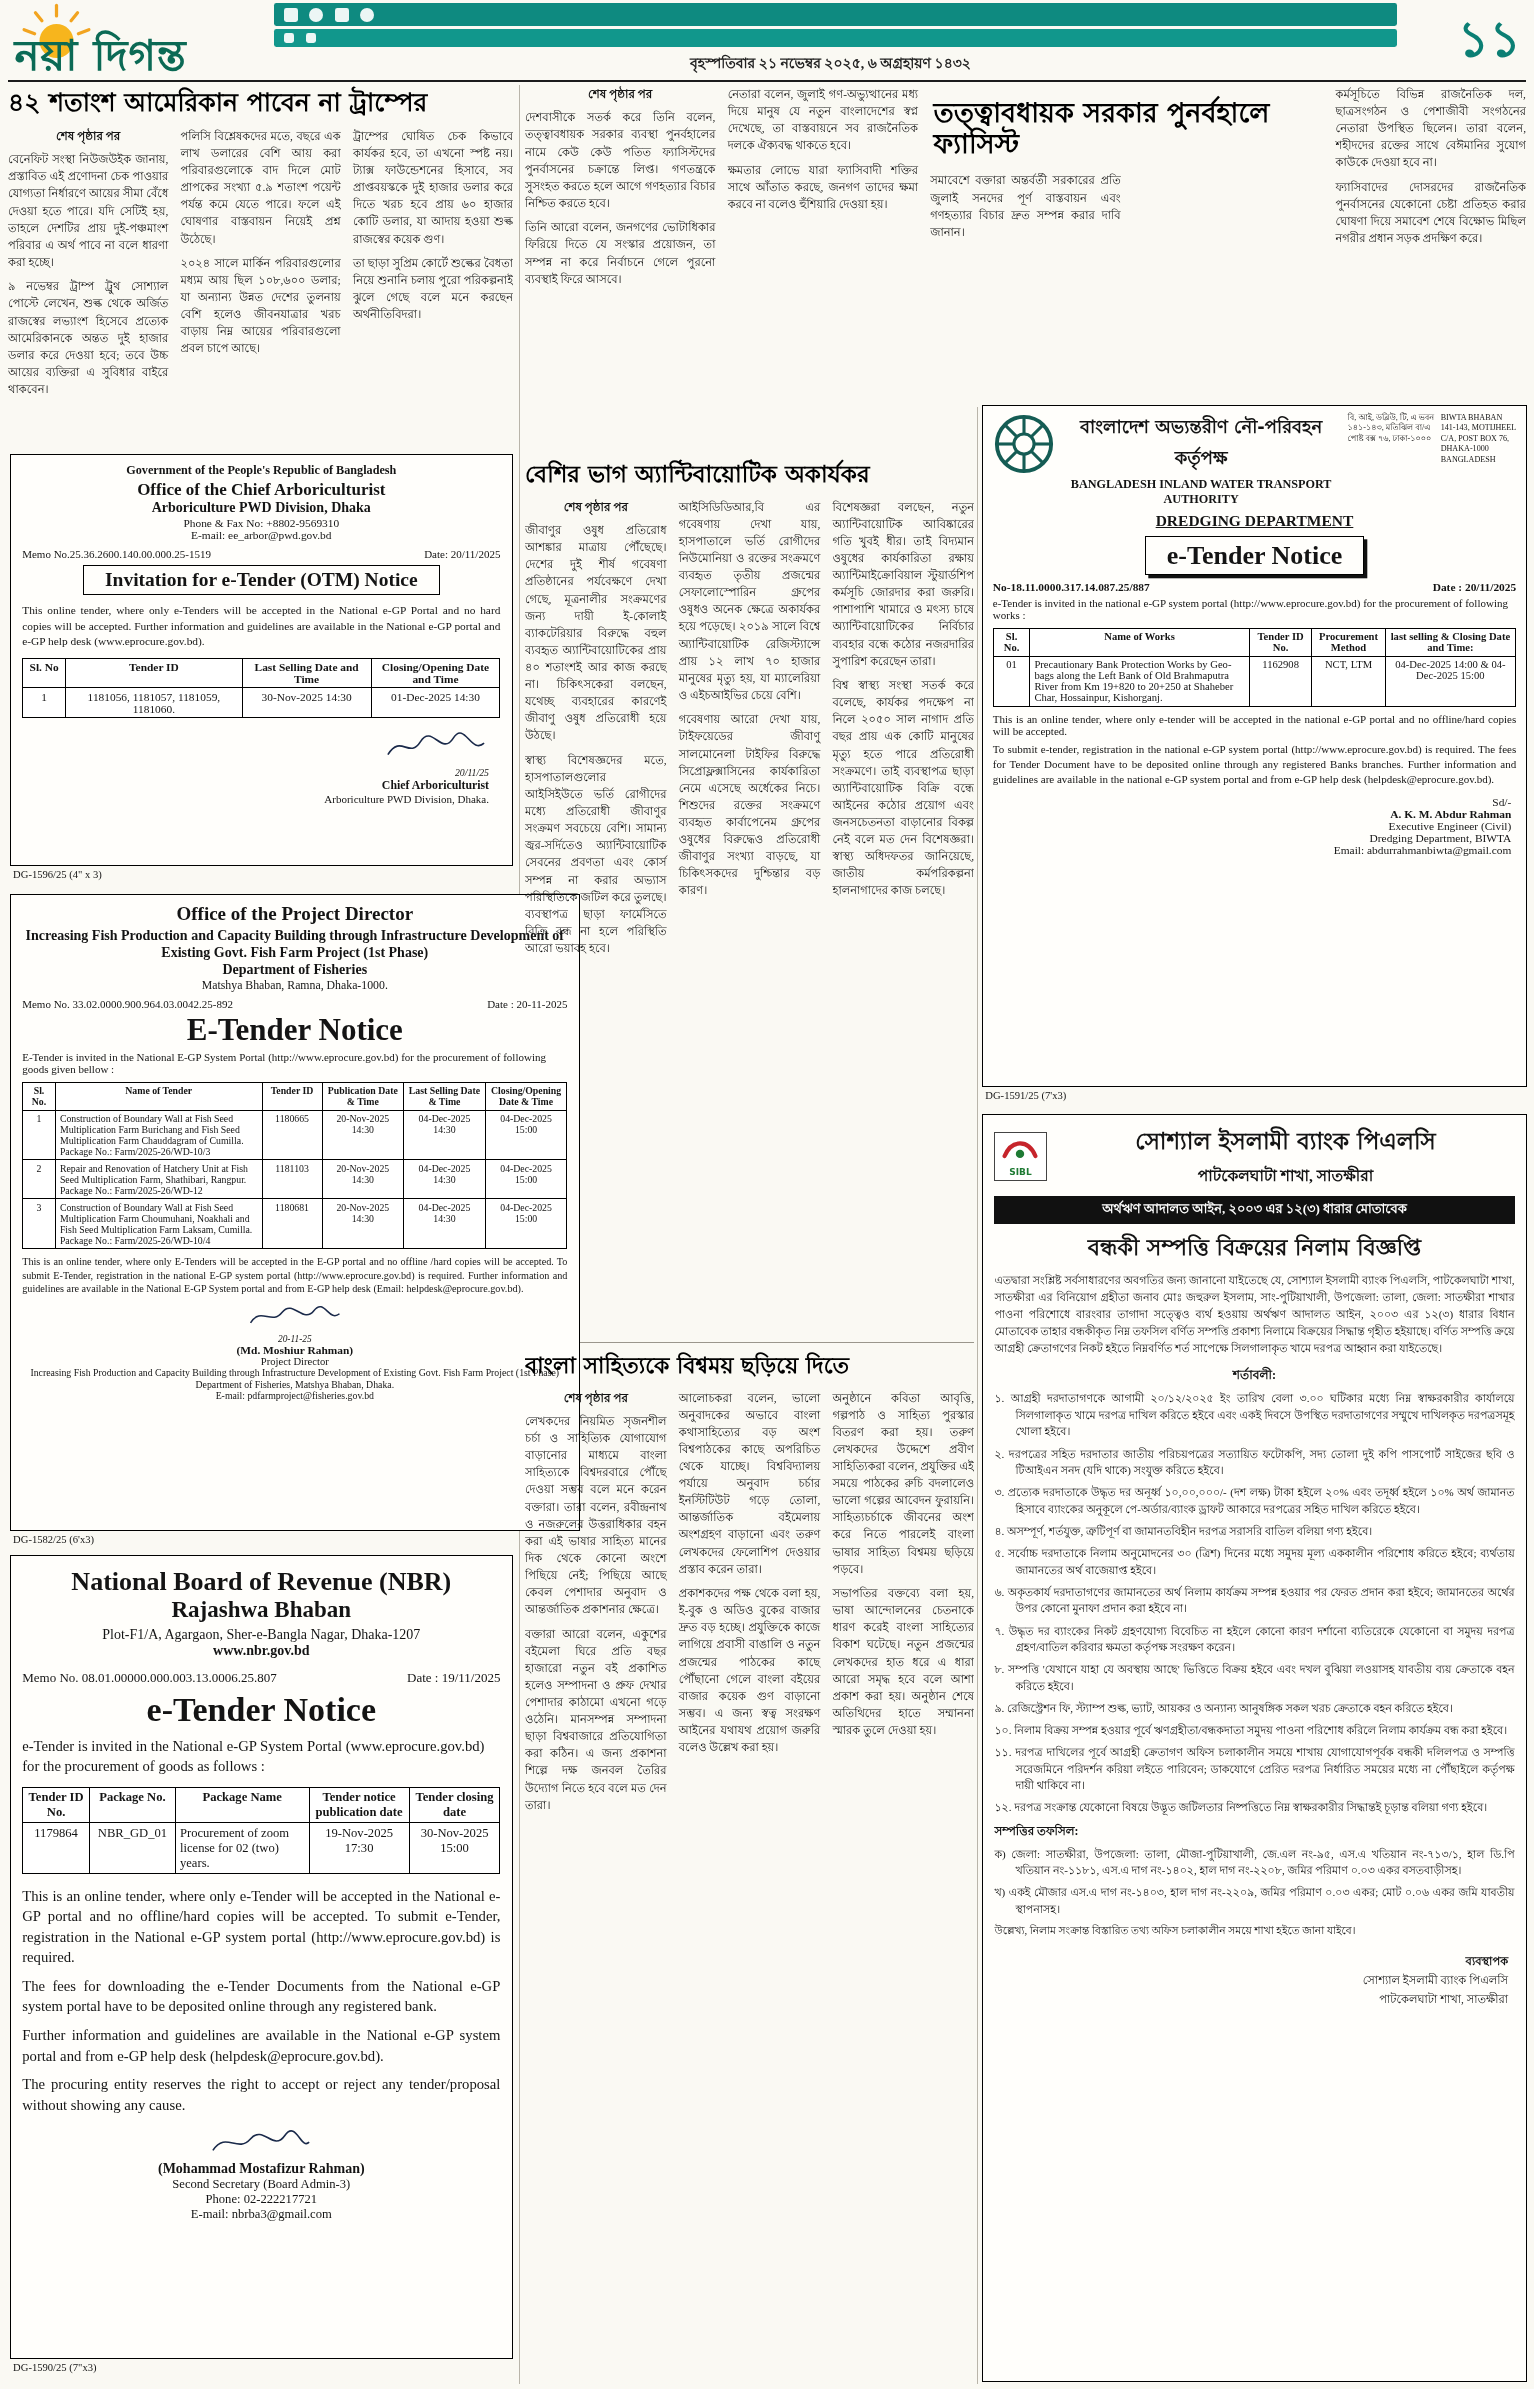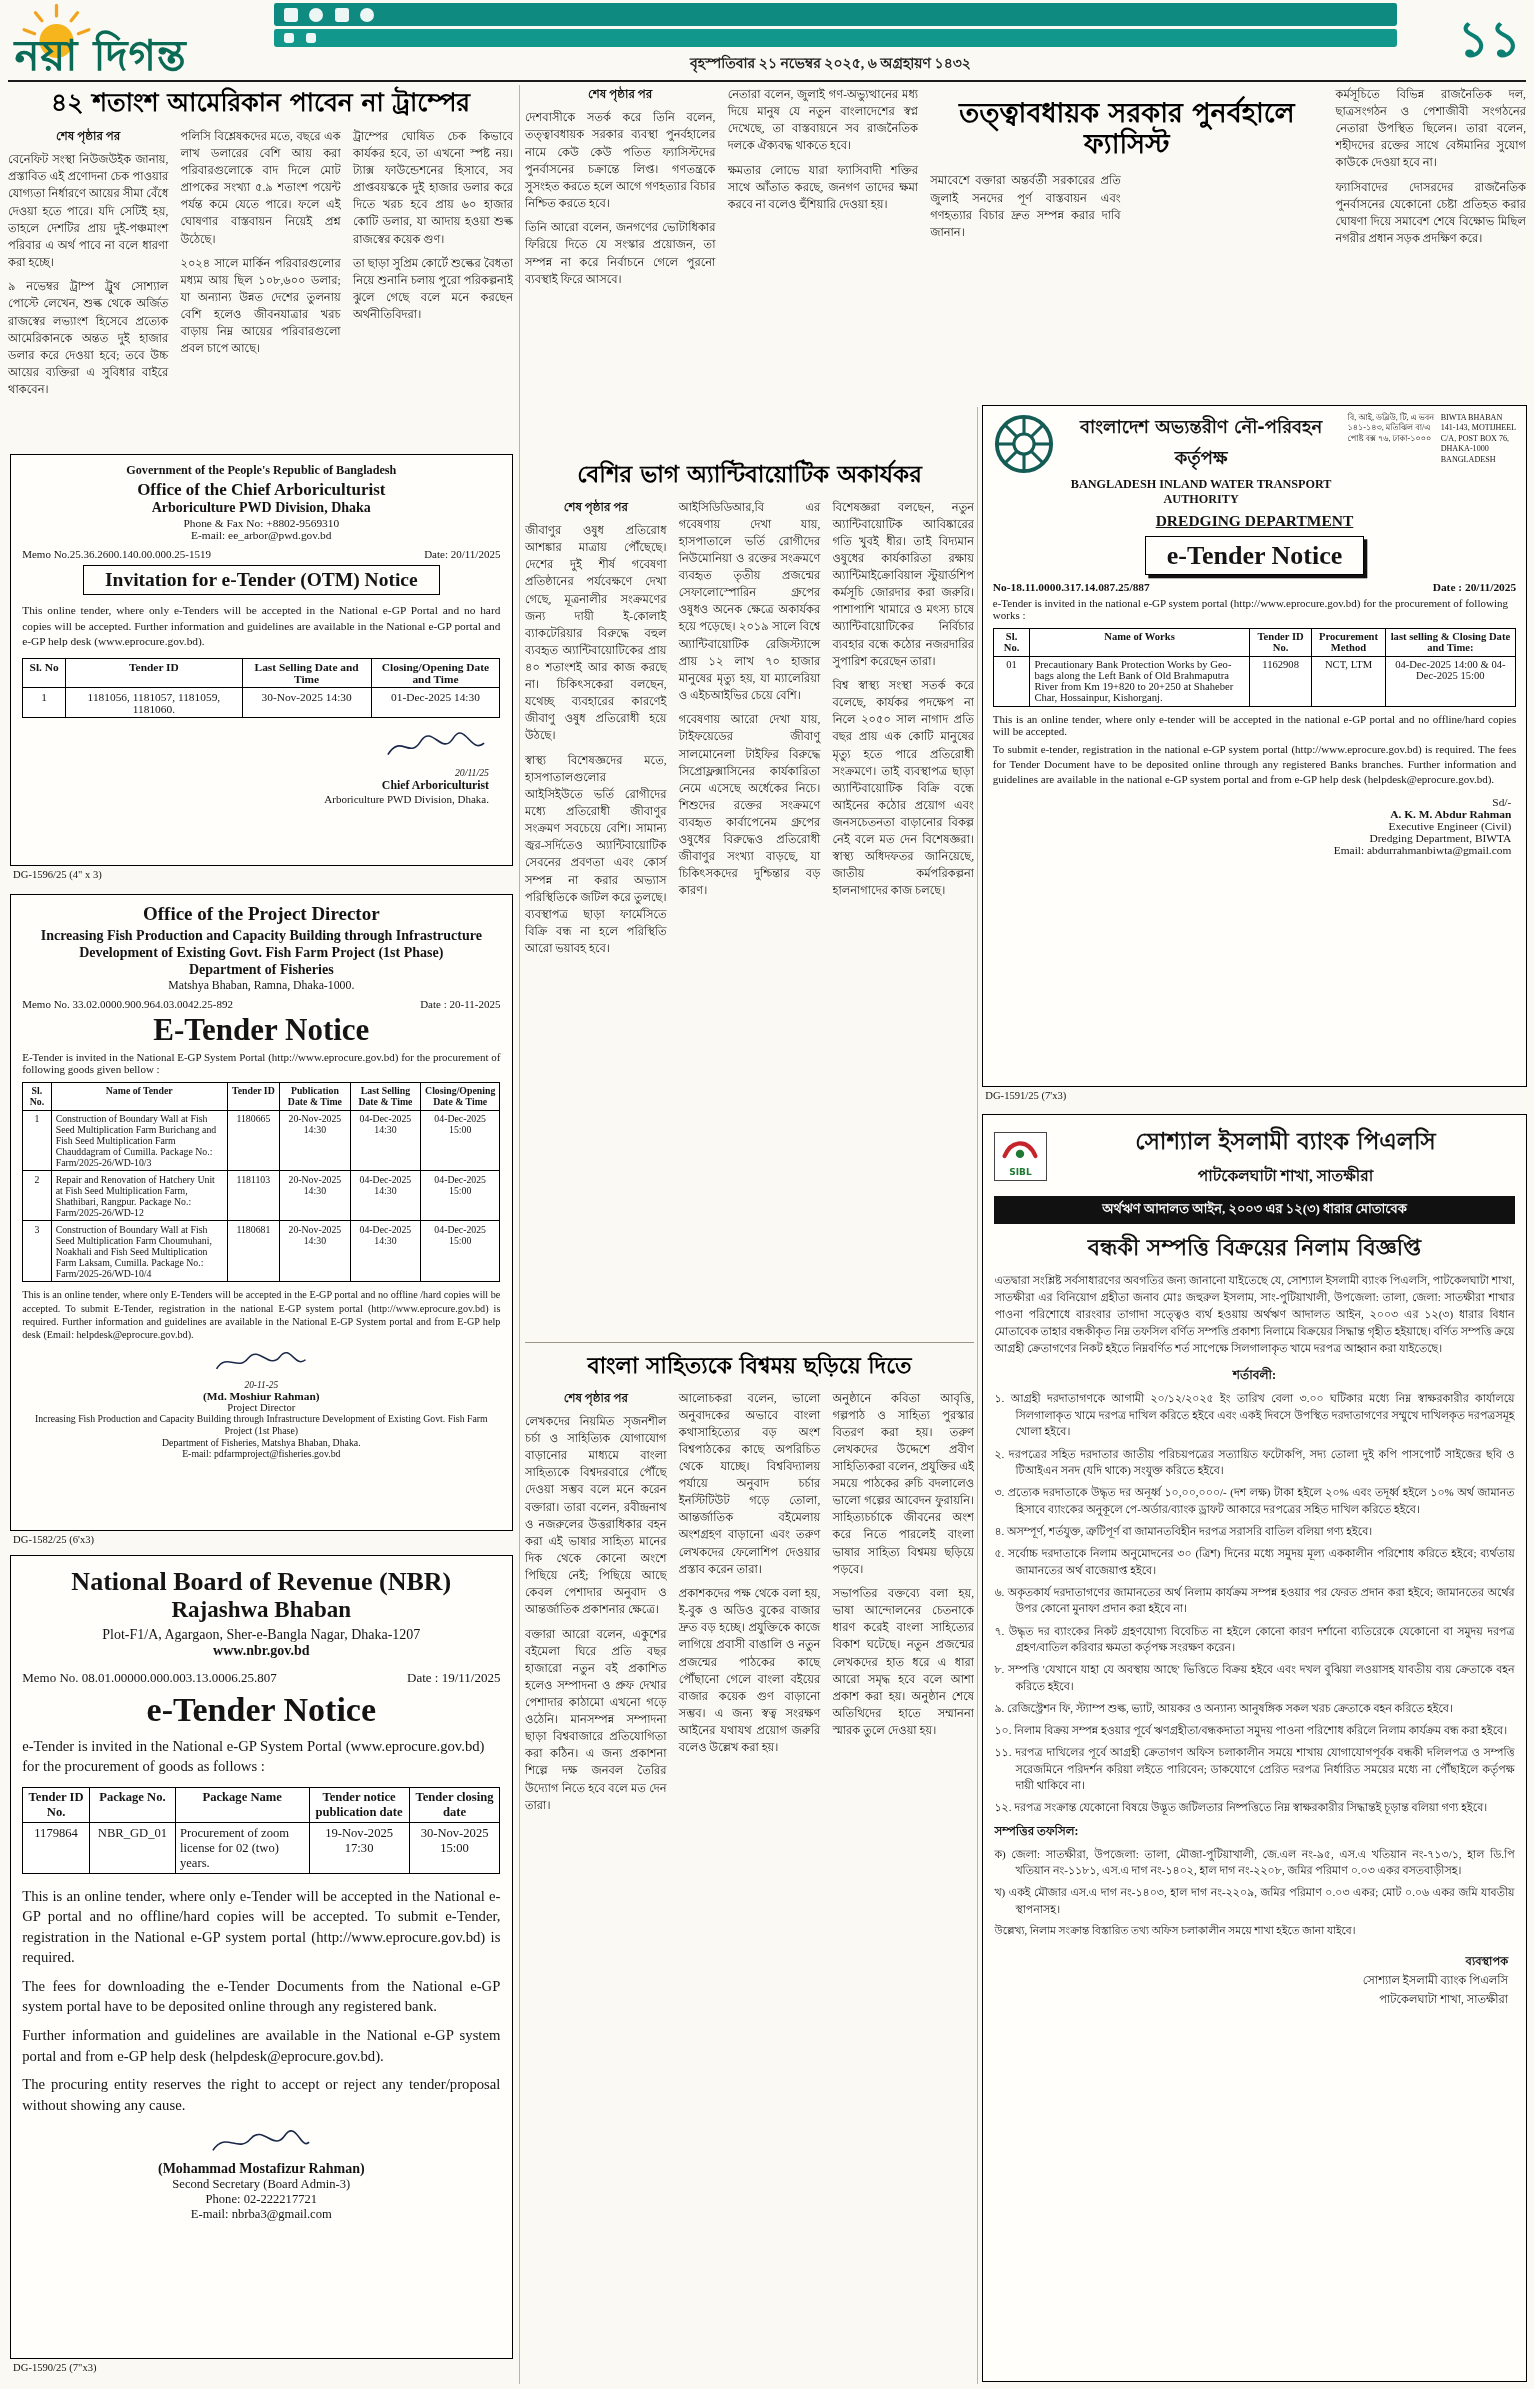--- a/index.html
+++ b/index.html
@@ -13,21 +13,21 @@
   .logo-wrap{position:absolute;left:13px;top:1.6px;width:256px;height:77px;}
   .sun{position:absolute;left:3.3px;top:0;}
   .logo-text{position:absolute;left:1.6px;top:21px;font-family:"DejaVu Sans","Liberation Sans",sans-serif;
              font-weight:700;font-size:42px;color:#0b6a55;letter-spacing:0.8px;white-space:nowrap;}
   .dateline{position:absolute;left:277px;top:52px;width:1107px;text-align:center;font-size:14px;font-weight:700;color:#222;}
   .page-num{position:absolute;right:32px;top:1.6px;font-family:"DejaVu Sans",sans-serif;font-weight:700;font-size:49px;color:#0b7f74;}
   .header-rule{position:absolute;left:8.1px;top:80px;width:1518px;border-top:2.4px solid #1c1c1c;}
   .vr{position:absolute;width:0.8px;background:#b9b5aa;}
   .hr-thin{position:absolute;border-top:0.8px solid #9a968c;}
   
-  .headline{font-weight:700;text-align:center;color:#000;font-family:"DejaVu Sans","Liberation Sans",sans-serif;line-height:1.15;}
+  .headline{font-weight:700;text-align:left;color:#000;font-family:"DejaVu Sans","Liberation Sans",sans-serif;line-height:1.15;}
   .marker{font-weight:700;text-align:center;font-size:11.8px;margin:0 0 5.7px;}
   .bn-body{font-size:11.4px;line-height:1.5;text-align:justify;}
   .bn-body p{margin:0 0 7.3px;text-indent:0;}
   .colset{display:flex;gap:12.2px;}
   .colset>div{flex:1;min-width:0;}
   .a2grid{display:grid;grid-template-columns:repeat(5,1fr);grid-template-rows:auto 1fr;gap:4.9px 12.2px;}
   
   .nbox{border:1.6px solid #000;background:#fffefb;padding:8.1px 11.4px;overflow:hidden;box-sizing:border-box;}
   .dg{font-size:10.6px;margin-top:3.3px;padding-left:3.3px;}
   .c{text-align:center;}
@@ -161,21 +161,21 @@
             </svg>
         </span>
         <div style="font-size:9.8px;font-style:italic;">20/11/25</div>
         <div style="font-weight:700;font-size:11.8px;">Chief Arboriculturist</div>
         <div style="font-size:11px;">Arboriculture PWD Division, Dhaka.</div>
       </div>
     </div>
     <div class="dg">DG-1596/25 (4" x 3)</div>
   </div>
 
-  <div class="abs" style="left:9.8px;top:894px;width:503px;">
+  <div class="abs" style="left:9.8px;top:894px;width:570px;">
     <div class="nbox" style="height:637px;">
       <div class="c" style="font-weight:700;font-size:19px;">Office of the Project Director</div>
       <div class="c" style="font-weight:700;font-size:14px;line-height:1.25;margin-top:1.6px;">Increasing Fish Production and Capacity Building through Infrastructure Development of Existing Govt. Fish Farm Project (1st Phase)</div>
       <div class="c" style="font-weight:700;font-size:14px;">Department of Fisheries</div>
       <div class="c" style="font-size:11.8px;">Matshya Bhaban, Ramna, Dhaka-1000.</div>
       <div class="memo-row" style="font-size:11px;margin:5.7px 0 1.6px;">
         <span>Memo No. 33.02.0000.900.964.03.0042.25-892</span>
         <span>Date : 20-11-2025</span>
       </div>
       <div class="c" style="font-weight:700;font-size:31px;margin:1.6px 0 3.3px;">E-Tender Notice</div>

